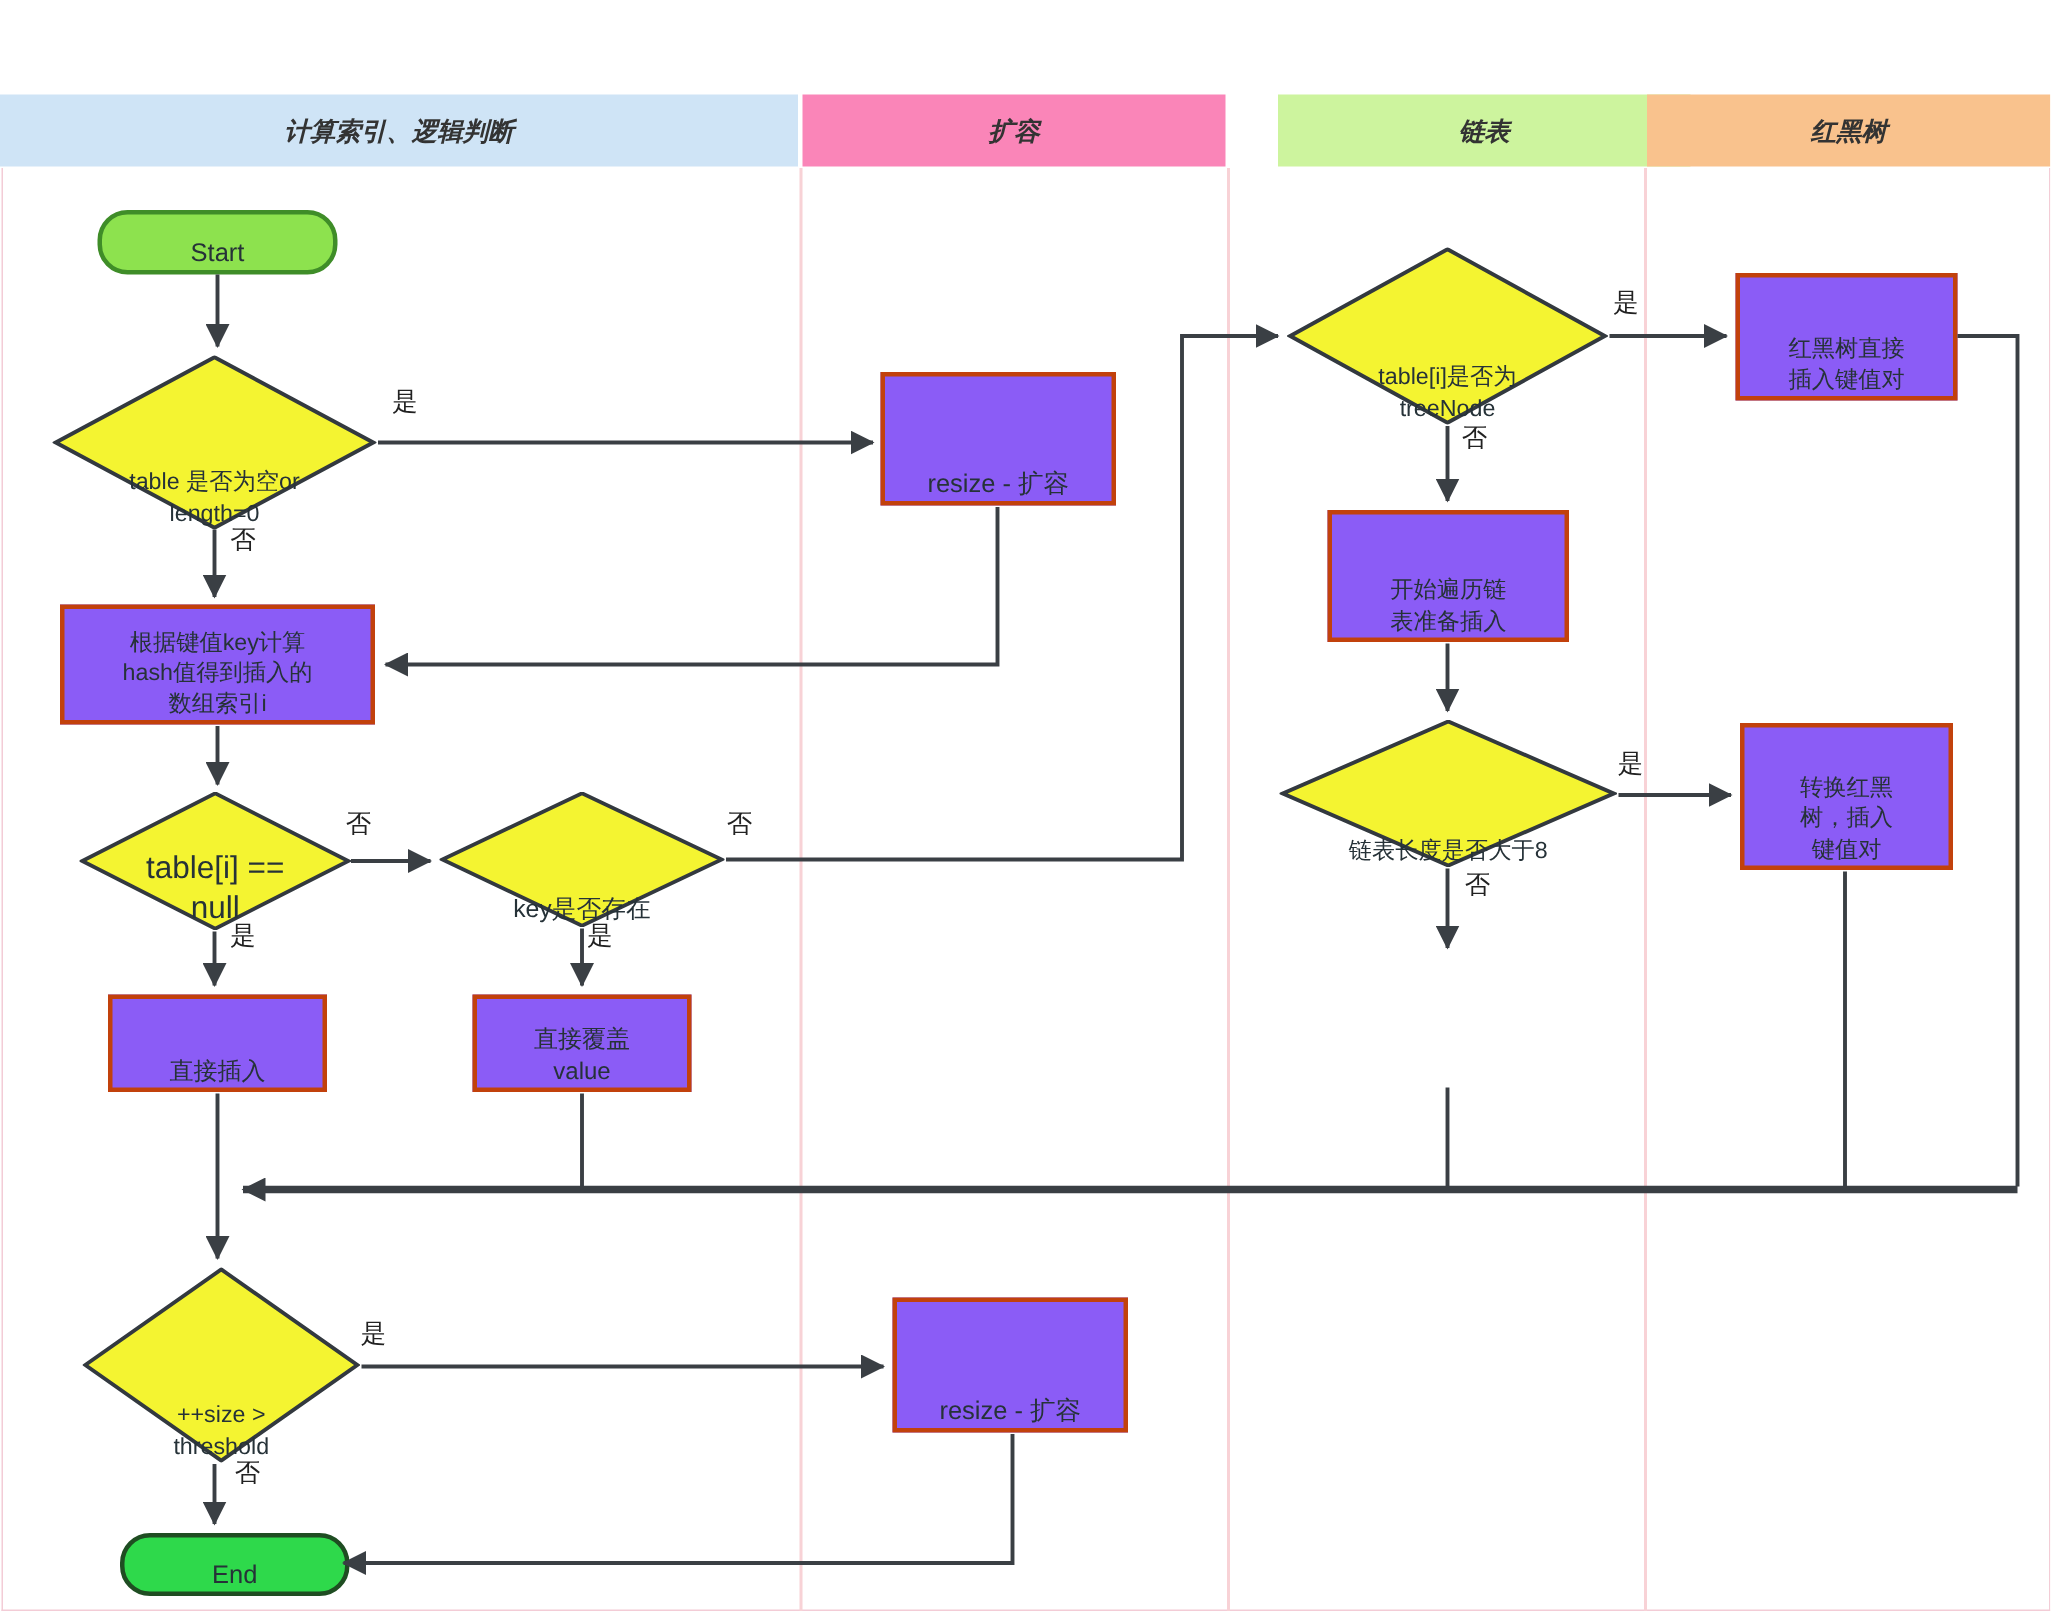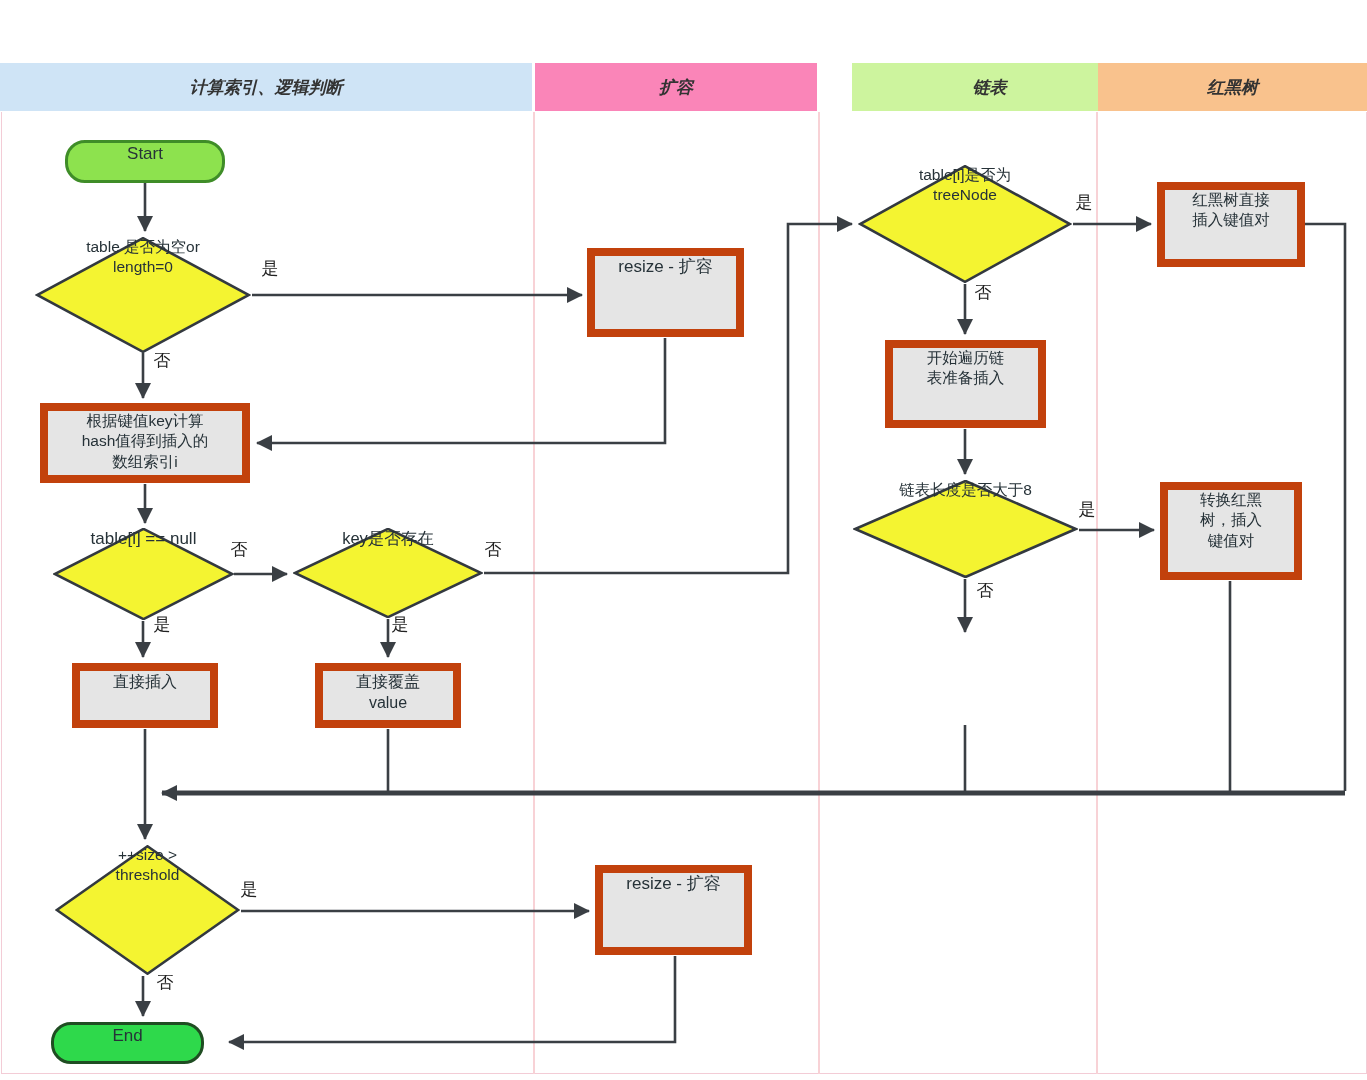--- a/index.html
+++ b/index.html
@@ -34,27 +34,27 @@
   .body-frame{
     left:1px;top:112px;width:1364px;height:961px;
     border:1px solid #f3ccd6;border-top:none;
   }
   .lane-sep{top:112px;height:962px;width:2px;background:#f8d2d6;}
   .sep-1{left:533px;}
   .sep-2{left:818px;}
   .sep-3{left:1096px;}
 
   
-  .node{display:flex;align-items:flex-start;justify-content:center;text-align:center;}
+  .node{display:flex;align-items:flex-end;justify-content:center;text-align:center;}
   .node-label{
     white-space:pre-line;color:#263238;line-height:1.32;
     position:relative;z-index:2;
   }
   .proc{
-    background:#e5e5e5;border:8px solid #c2410c;box-sizing:border-box;
+    background:#8b5cf6;border:3px solid #c2410c;box-sizing:border-box;
     font-size:15.5px;
   }
   .terminal{box-sizing:border-box;font-size:17px;}
   .term-start{background:#8de24e;border:3px solid #3f8d28;border-radius:20px;}
   .term-end{background:#2ed94b;border:3px solid #1f4d22;border-radius:20px;}
   .diamond{background:transparent;}
   .diamond svg{position:absolute;inset:0;width:100%;height:100%;z-index:1;}
   .diamond polygon{fill:#f4f431;stroke:#33393f;stroke-width:2.6;}
   .diamond .node-label{font-size:15.5px;padding:0 26px;}
 
@@ -142,21 +142,21 @@
   <div class="abs node proc" style="left:40px;top:403px;width:210px;height:80px">
     <span class="node-label">根据键值key计算
 hash值得到插入的
 数组索引i</span>
   </div>
 
   <div class="abs node diamond" style="left:53px;top:528px;width:181px;height:92px">
     <svg viewBox="0 0 100 100" preserveAspectRatio="none">
       <polygon points="50,1 99,50 50,99 1,50" vector-effect="non-scaling-stroke"></polygon>
       </svg>
-    <span class="node-label" style="font-size:17px">table[i] == null</span>
+    <span class="node-label" style="font-size:21px">table[i] == null</span>
   </div>
 
   <div class="abs node proc" style="left:72px;top:663px;width:146px;height:65px;font-size:16px">
     <span class="node-label">直接插入</span>
   </div>
 
   <div class="abs node diamond" style="left:293px;top:528px;width:190px;height:90px">
     <svg viewBox="0 0 100 100" preserveAspectRatio="none">
       <polygon points="50,1 99,50 50,99 1,50" vector-effect="non-scaling-stroke"></polygon>
       </svg>
@@ -205,21 +205,21 @@
       <polygon points="50,1 99,50 50,99 1,50" vector-effect="non-scaling-stroke"></polygon>
       </svg>
     <span class="node-label">++size &gt;
 threshold</span>
   </div>
 
   <div class="abs node proc" style="left:595px;top:865px;width:157px;height:90px;font-size:17px">
     <span class="node-label">resize - 扩容</span>
   </div>
 
-  <div class="abs node terminal term-end" style="left:51px;top:1022px;width:153px;height:42px">
+  <div class="abs node terminal term-end" style="left:80px;top:1022px;width:153px;height:42px">
     <span class="node-label">End</span>
   </div>
 
   <div class="abs edge-label" style="left:270px;top:268px">是</div>
   <div class="abs edge-label" style="left:162px;top:360px">否</div>
   <div class="abs edge-label" style="left:239px;top:549px">否</div>
   <div class="abs edge-label" style="left:162px;top:624px">是</div>
   <div class="abs edge-label" style="left:493px;top:549px">否</div>
   <div class="abs edge-label" style="left:400px;top:624px">是</div>
   <div class="abs edge-label" style="left:1084px;top:202px">是</div>

